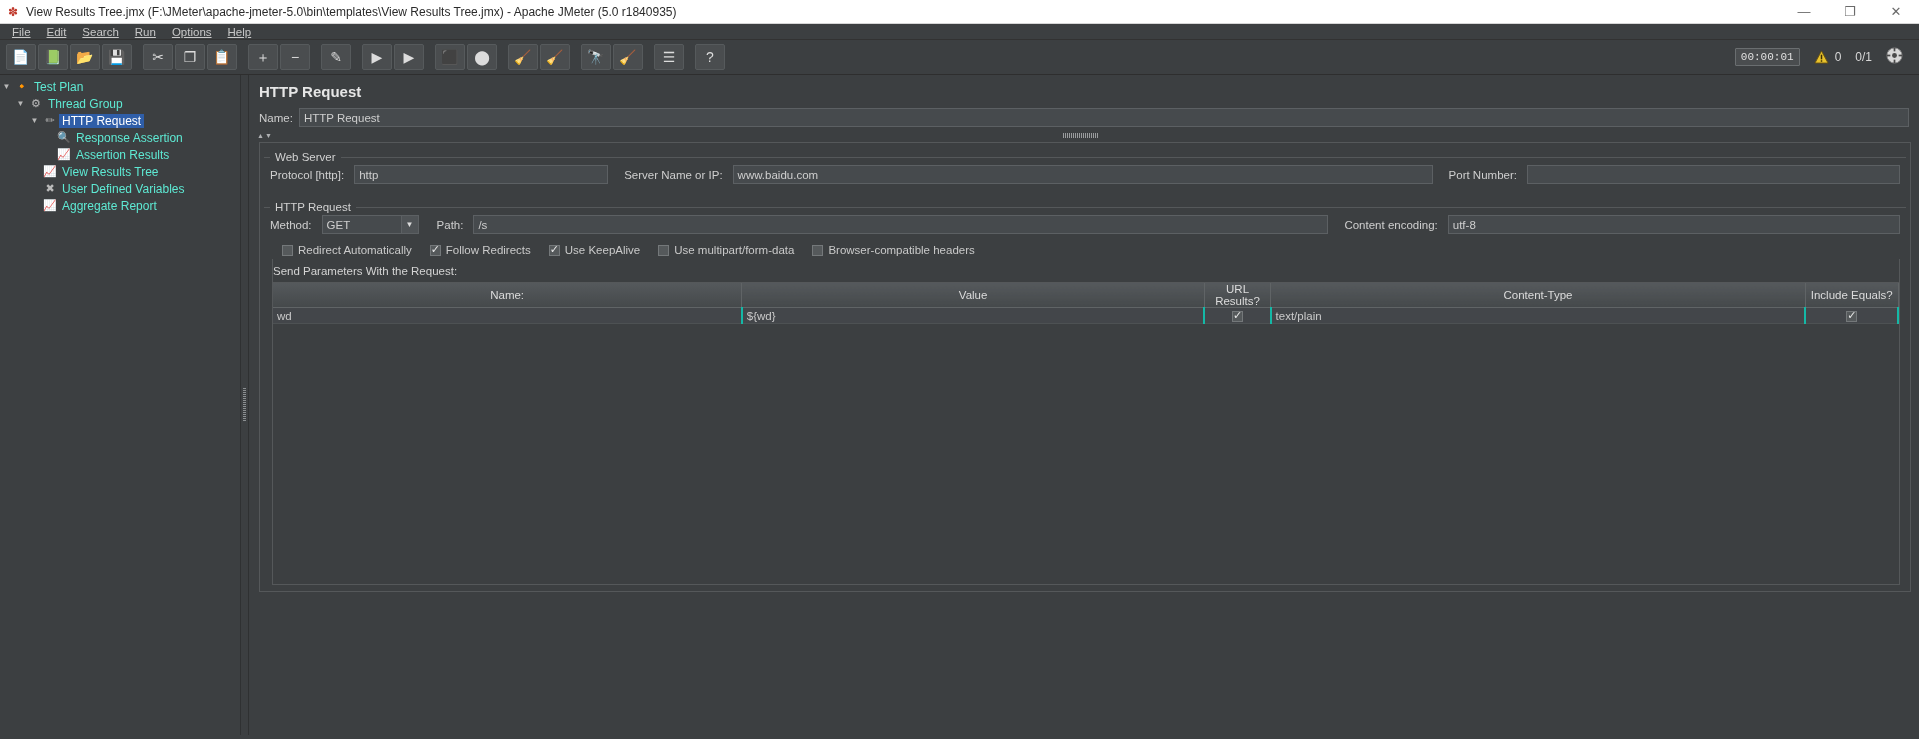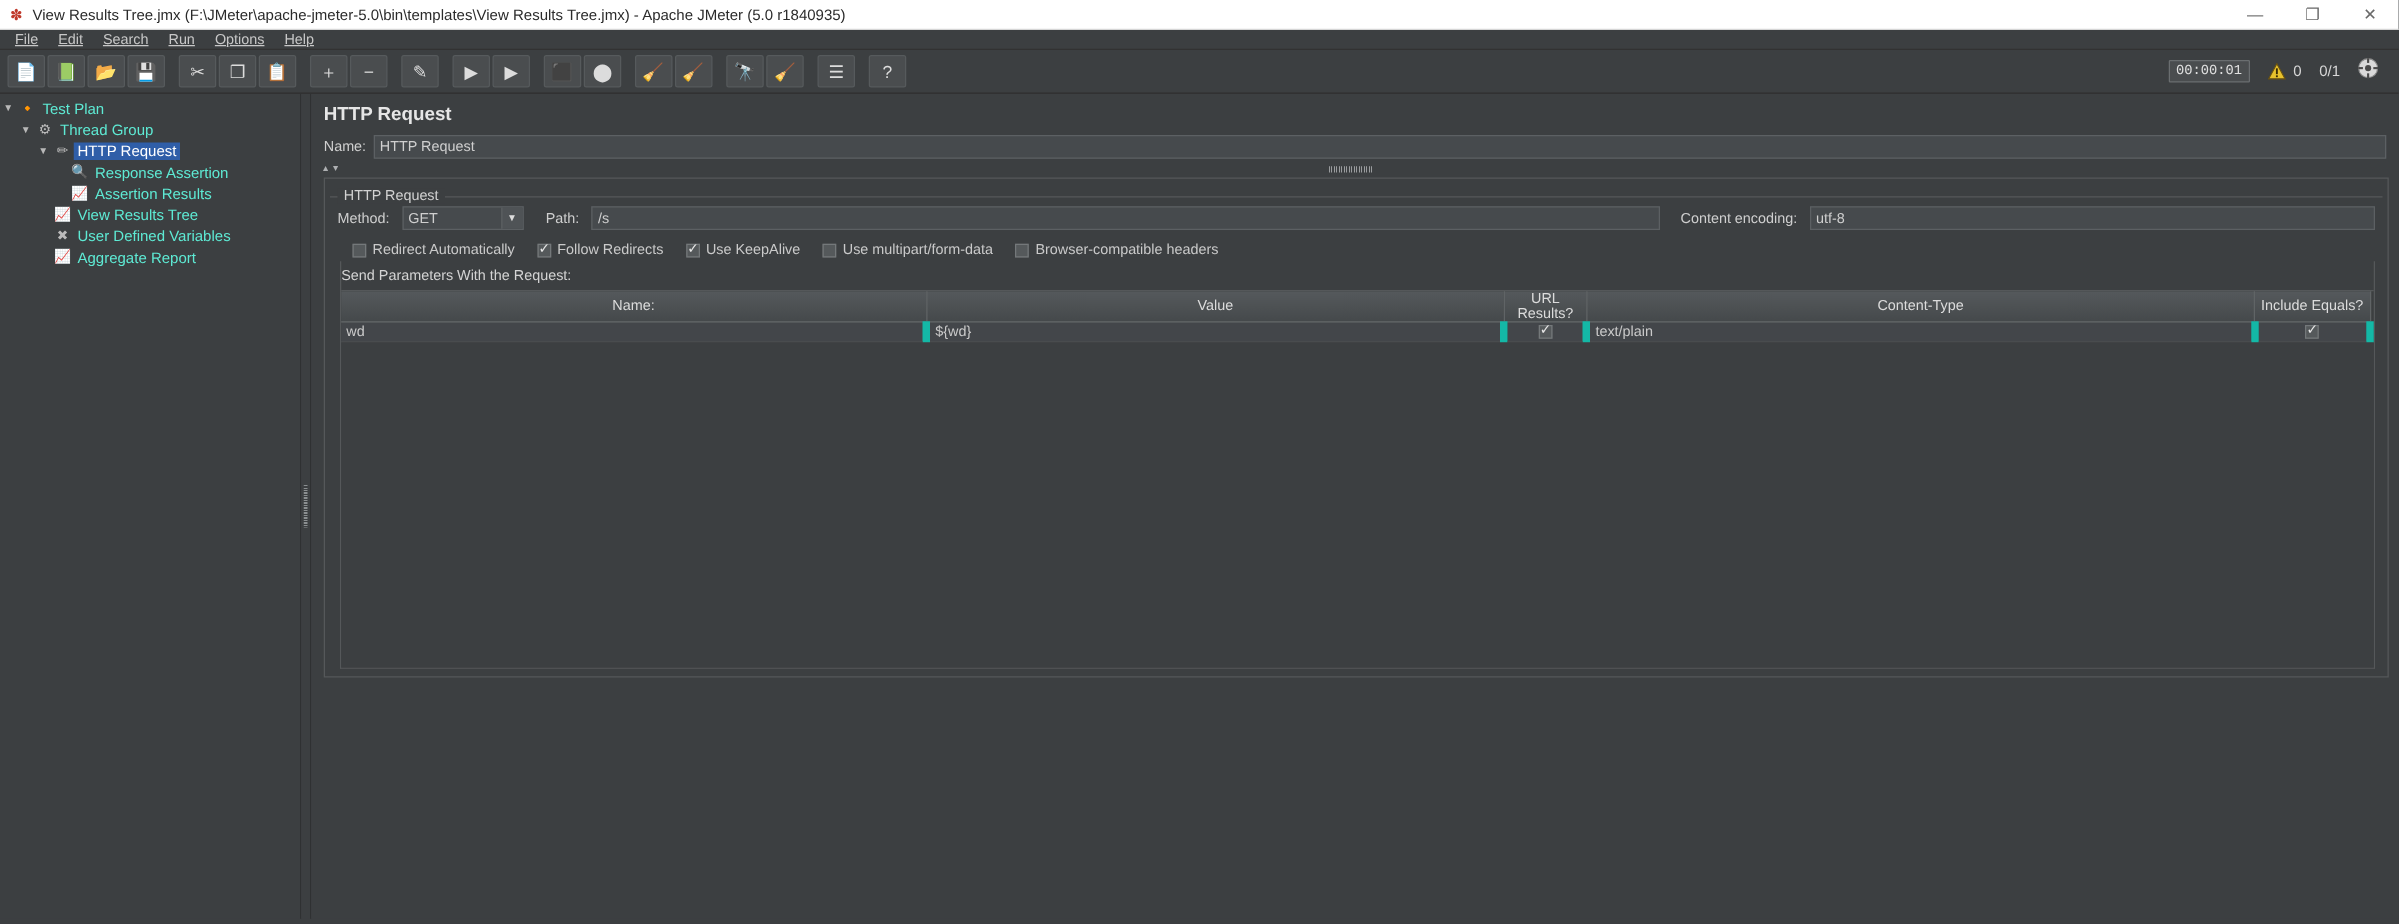--- a/index.html
+++ b/index.html
@@ -136,21 +136,21 @@
     text-align: left; font-size: 11.5px; color: #d4d4d4; padding: 6px 0 5px 0;
     border-bottom: 1px solid #55585a;
   }
   table.ptable { width: 100%; border-collapse: collapse; table-layout: fixed; }
   table.ptable th {
     background: linear-gradient(to bottom,#55595c,#45494b);
     border-right: 1px solid #606466; border-bottom: 1px solid #606466;
     font-size: 11.5px; font-weight: normal; color: #dcdcdc; height: 17px; padding: 0 4px;
   }
   table.ptable td {
-    border-right: 6px solid #14b8a6; border-bottom: 1px solid #4d5153;
+    border-right: 2px solid #14b8a6; border-bottom: 1px solid #4d5153;
     font-size: 11.5px; color: #cacaca; height: 16px; padding: 0 4px;
     background: #43464a; overflow: hidden; white-space: nowrap;
   }
   table.ptable td.ctr { text-align: center; }
   .tcbox {
     width: 11px; height: 11px; background: #55595b; border: 1px solid #74787a;
     display: inline-block; position: relative; vertical-align: middle;
   }
   .tcbox.checked::after {
     content: "\2713"; position: absolute; left: 0; top: -3px;
@@ -336,20 +336,34 @@
 
 
     <div class="collapse-bar">
       <span class="arrows">▲▼</span>
       <span class="dots"></span>
     </div>
 
 
     <div class="tabcontent">
 
+      <div class="groupbox">
+        <span class="gb-title">Web Server</span>
+        <div class="gb-line"></div>
+        <div class="gb-body">
+          <div style="display:flex;align-items:center;gap:4px;padding:3px 2px;">
+            <span class="flabel">Protocol [http]:</span>
+            <span class="finput" style="flex:0 0 254px;">http</span>
+            <span class="flabel" style="margin-left:12px;">Server Name or IP:</span>
+            <span class="finput" style="flex:0 0 700px;">www.baidu.com</span>
+            <span class="flabel" style="margin-left:12px;">Port Number:</span>
+            <span class="finput" style="flex:1;"></span>
+          </div>
+        </div>
+      </div>
 
       <div class="groupbox">
         <span class="gb-title">HTTP Request</span>
         <div class="gb-line"></div>
         <div class="gb-body">
           <div style="display:flex;align-items:center;gap:4px;padding:3px 2px;">
             <span class="flabel">Method:</span>
             <span class="jselect">
               <span>GET</span>
               <span class="arrow">▼</span>

